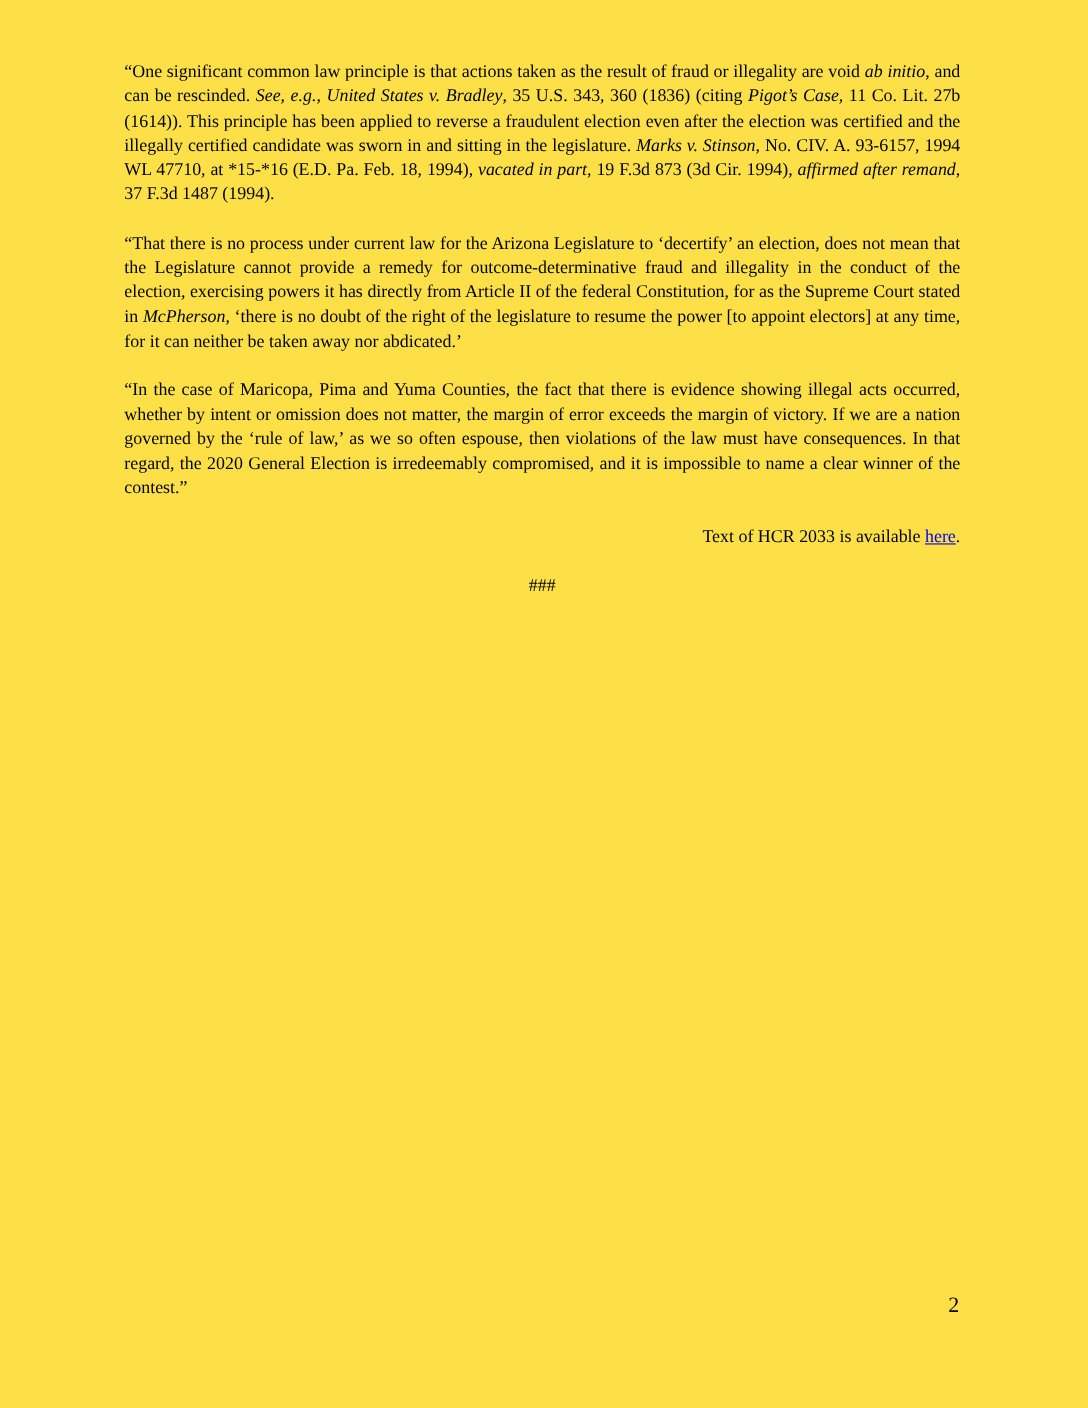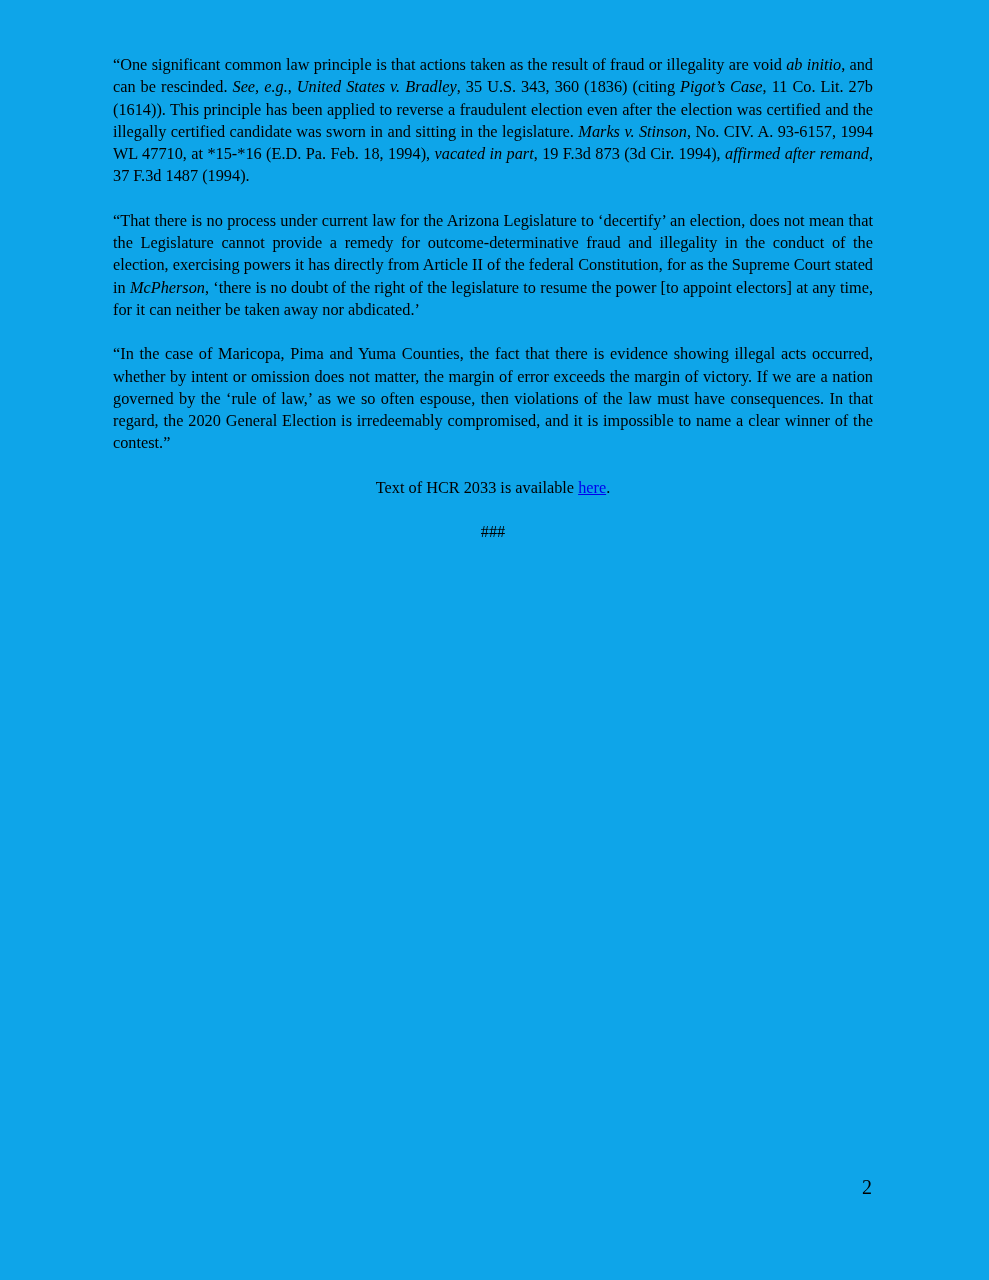--- a/index.html
+++ b/index.html
@@ -4,38 +4,38 @@
 <style>
   html, body {
     margin: 0;
     padding: 0;
     background: #ffffff;
   }
   .page {
     position: relative;
     width: 989px;
     height: 1280px;
-    background: #0ea5e9;
+    background: #fde047;
     color: #000000;
     font-family: "Liberation Serif", "DejaVu Serif", serif;
     overflow: hidden;
   }
   .doc-body {
     position: absolute;
     left: 113px;
     top: 54px;
     width: 760px;
     font-size: 16.3px;
     line-height: 22.25px;
   }
   p.para {
     margin: 0 0 22.25px 0;
     text-align: justify;
   }
-  p.para.align-left   { text-align: center; }
+  p.para.align-left   { text-align: right; }
   p.para.align-center { text-align: center; }
   .i { font-style: italic; }
   a.doc-link {
     text-decoration: underline;
     cursor: pointer;
   }
   .page-footer {
     position: absolute;
     left: 847px;
     top: 1176px;

